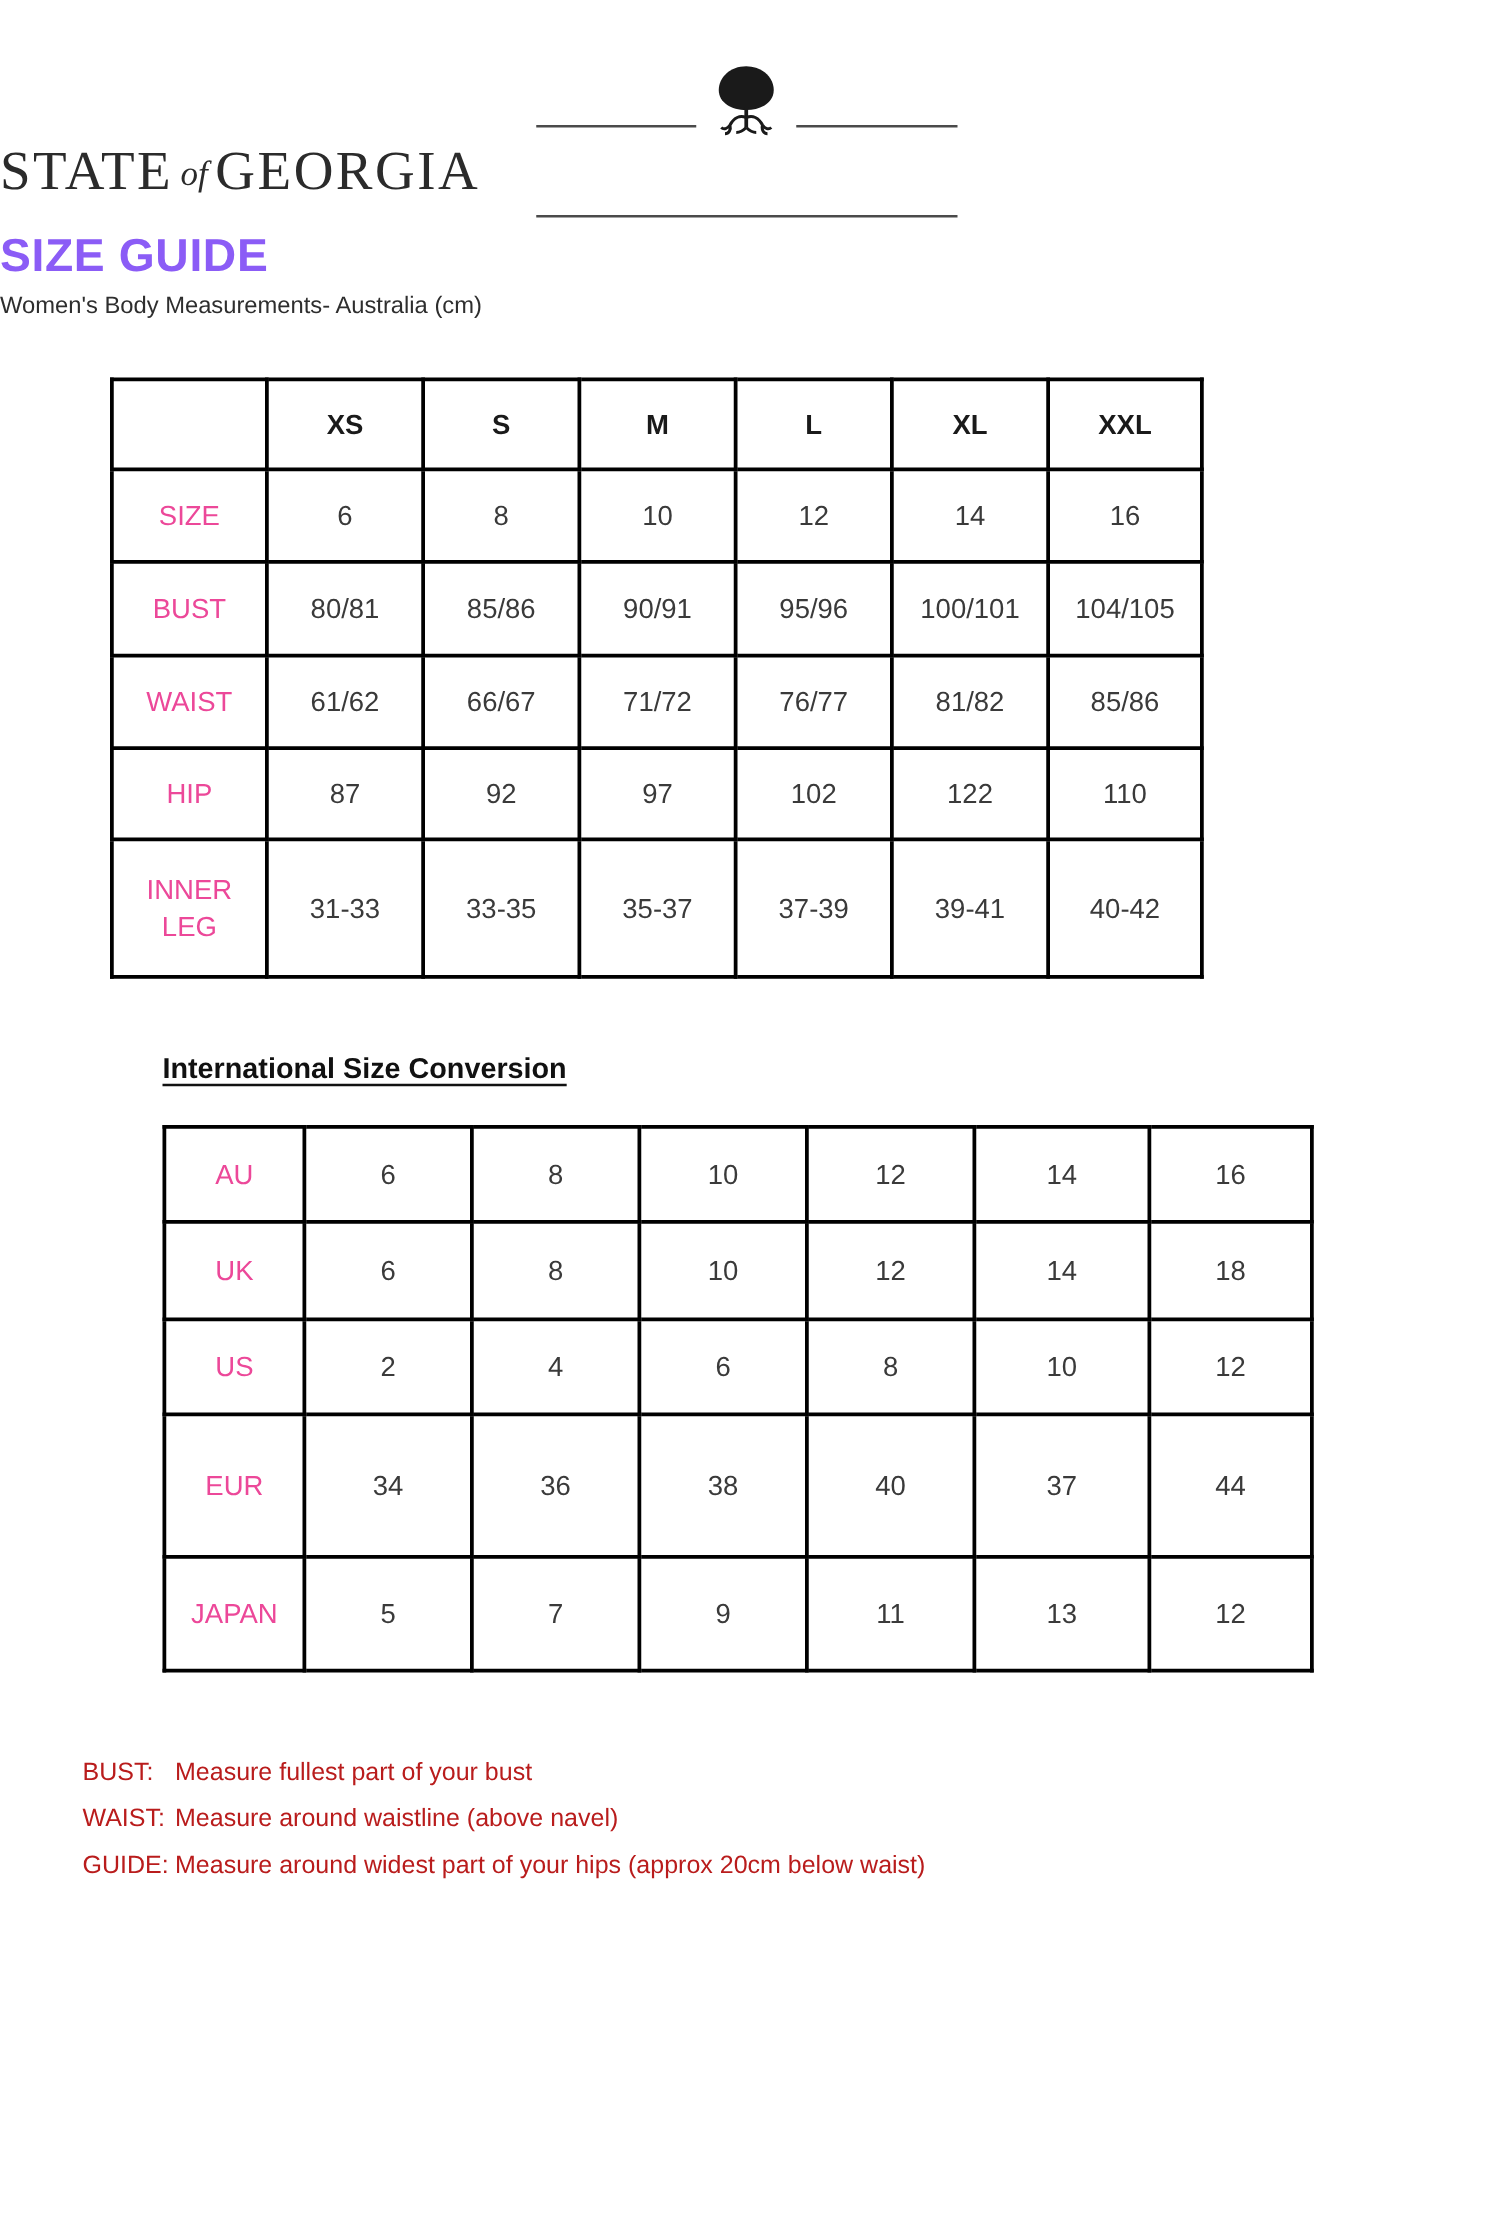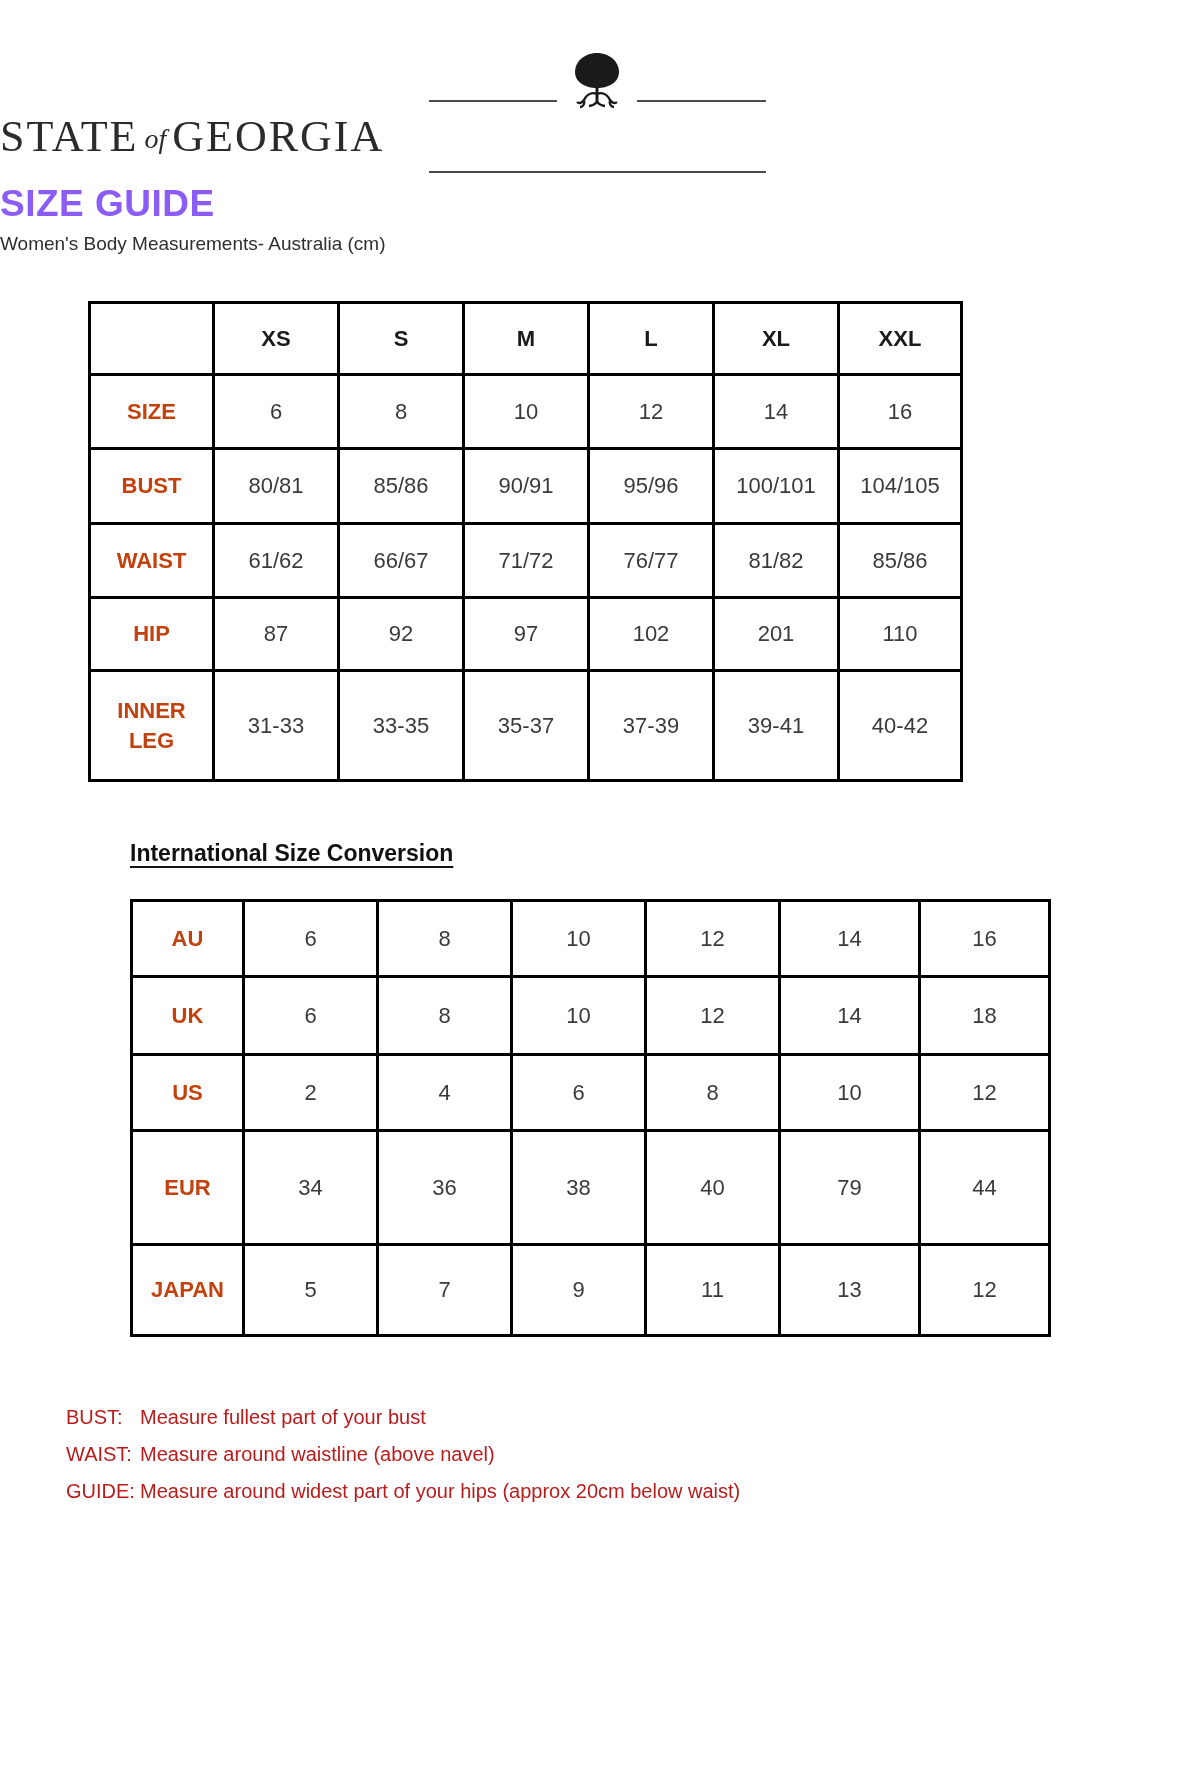--- a/index.html
+++ b/index.html
@@ -44,21 +44,21 @@
   .page-subtitle { margin-top: 8px; font-size: 19px; color: #2e2e2e; }
 
   
   table { border-collapse: collapse; table-layout: fixed; }
   td {
     border: 3px solid #000000;
     text-align: center; vertical-align: middle;
     font-size: 22px; color: #3a3a3a;
     padding: 0 8px;
   }
-  td.rowlabel { font-weight: bold; color: #c2410c; padding: 0 14px; }
+  td.rowlabel { font-weight: normal; color: #ec4899; padding: 0 14px; }
   td.collabel { font-weight: bold; color: #1a1a1a; }
 
   .size-table-wrap { margin: 46px 0 0 88px; }
   .size-table { width: 872px; }
   .size-table tr.r-head td { height: 72px; }
   .size-table tr.r-size td { height: 74px; }
   .size-table tr.r-bust td { height: 75px; }
   .size-table tr.r-waist td { height: 74px; }
   .size-table tr.r-hip td { height: 73px; }
   .size-table tr.r-inner td { height: 110px; line-height: 30px; }
@@ -158,21 +158,21 @@
       <td>76/77</td>
       <td>81/82</td>
       <td>85/86</td>
     </tr>
     <tr class="r-hip">
       <td class="rowlabel">HIP</td>
       <td>87</td>
       <td>92</td>
       <td>97</td>
       <td>102</td>
-      <td>201</td>
+      <td>122</td>
       <td>110</td>
     </tr>
     <tr class="r-inner">
       <td class="rowlabel">INNER LEG</td>
       <td>31-33</td>
       <td>33-35</td>
       <td>35-37</td>
       <td>37-39</td>
       <td>39-41</td>
       <td>40-42</td>
@@ -221,21 +221,21 @@
       <td>8</td>
       <td>10</td>
       <td>12</td>
     </tr>
     <tr class="r-eur">
       <td class="rowlabel">EUR</td>
       <td>34</td>
       <td>36</td>
       <td>38</td>
       <td>40</td>
-      <td>79</td>
+      <td>37</td>
       <td>44</td>
     </tr>
     <tr class="r-japan">
       <td class="rowlabel">JAPAN</td>
       <td>5</td>
       <td>7</td>
       <td>9</td>
       <td>11</td>
       <td>13</td>
       <td>12</td>

